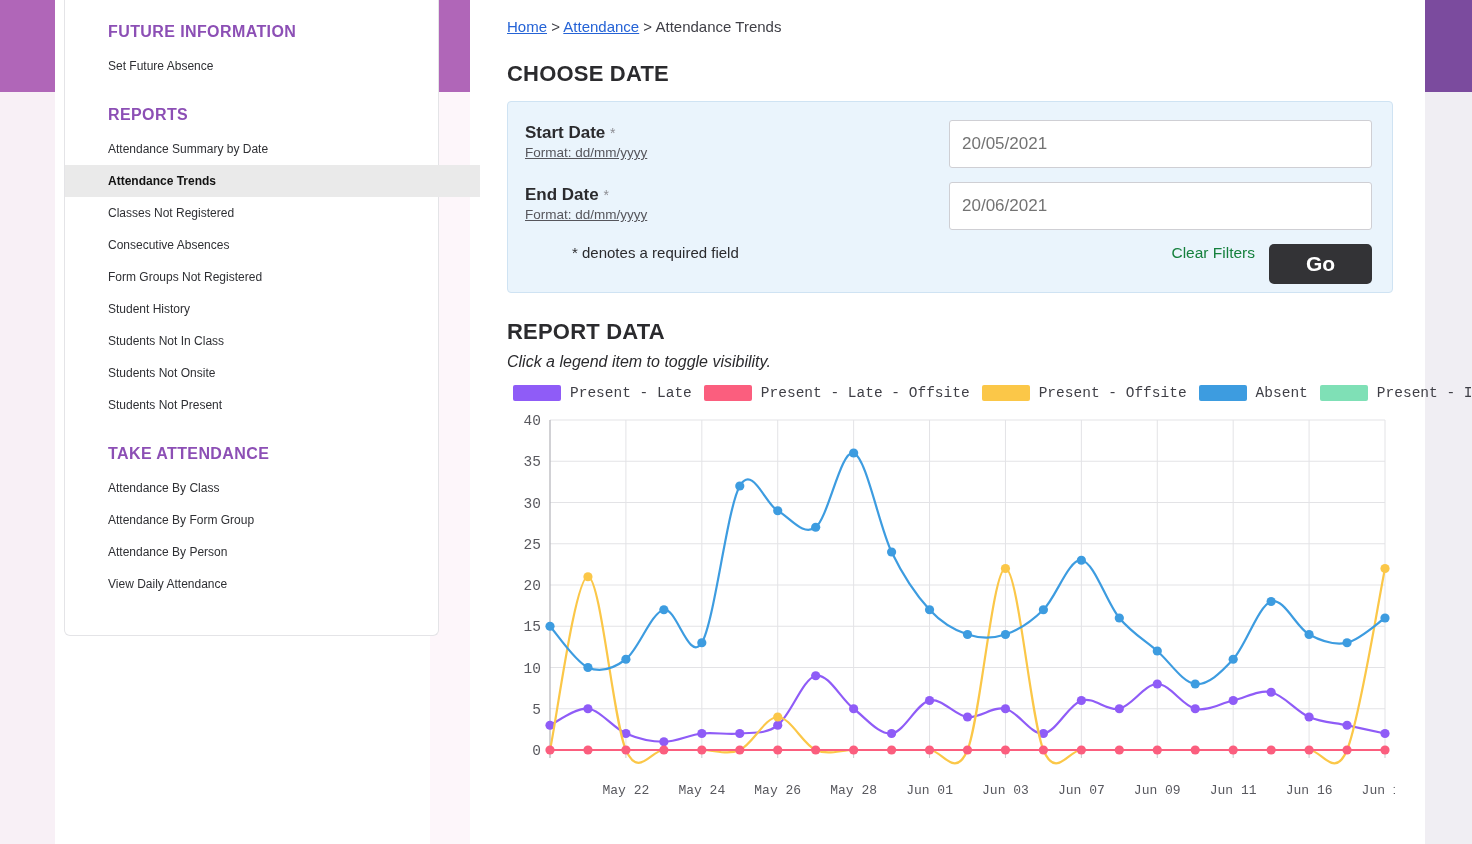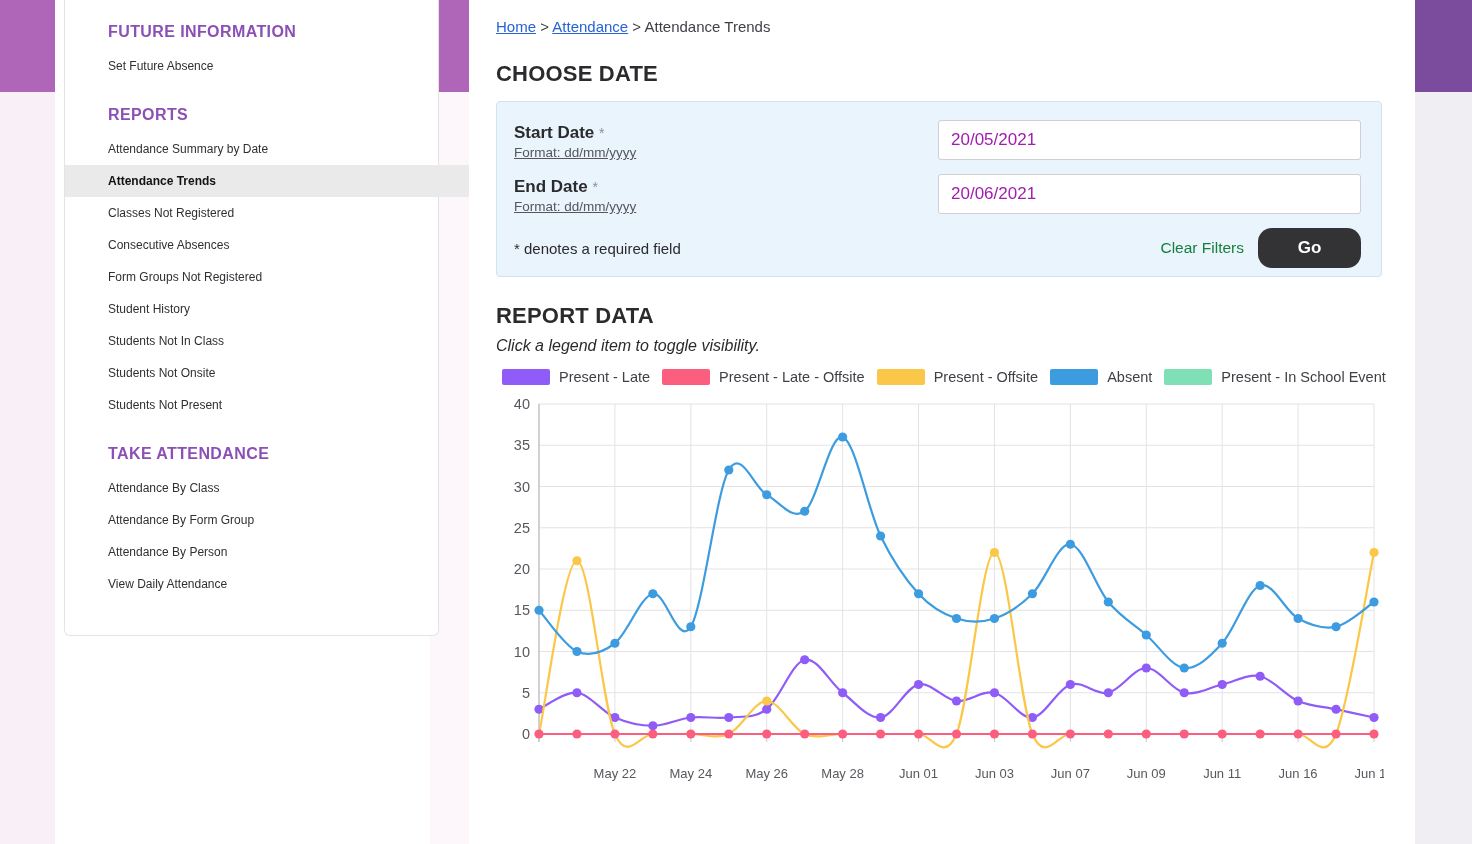--- a/index.html
+++ b/index.html
@@ -56,21 +56,21 @@
     font-size:12px; color:#2f3034; padding:5px 0 5px 43px;
     line-height:22px; cursor:pointer; white-space:nowrap;
   }
   .side-item.active{
     background:#eaeaea; font-weight:bold; color:#121212;
     margin-right:-45px; padding-right:45px;
   }
 
   
   #main{
-    position:absolute; left:469px; top:0; width:945px; height:844px;
+    position:absolute; left:480px; top:0; width:945px; height:844px;
     background:#ffffff; padding:14px 32px 0 27px;
   }
   #breadcrumb{ font-size:15px; color:#3f3f46; margin:4px 0 0 0; }
   #breadcrumb a{ color:#2563d6; text-decoration:underline; }
   #breadcrumb .crumb-current{ color:#3f3f46; }
   .sect-title{
     font-size:22px; font-weight:bold; color:#2b2b2e;
     letter-spacing:.2px; margin:26px 0 14px 0;
   }
 
@@ -78,39 +78,39 @@
   #date-panel{
     background:#eaf4fc; border:1px solid #cfe3f3; border-radius:4px;
     padding:18px 20px 8px 17px;
   }
   .date-row{ display:flex; align-items:flex-start; margin-bottom:14px; }
   .date-label-wrap{ flex:1; padding-top:3px; }
   .date-label{ font-size:17px; font-weight:bold; color:#2b2b2e; }
   .req-star{ color:#8d8d93; font-weight:normal; font-size:14px; }
   .date-format{ font-size:13.5px; color:#56565c; margin-top:2px;text-decoration:underline; }
   .date-input{
-    width:423px; height:40px; border:1px solid #cfcfd4; border-radius:3px;
-    background:#fff; font-size:17px; color:#a21caf; padding:0 12px;
+    width:423px; height:48px; border:1px solid #cfcfd4; border-radius:3px;
+    background:#fff; font-size:17px; color:#737373; padding:0 12px;
     font-family:"Liberation Sans", sans-serif;
   }
-  #date-foot{ display:flex; align-items:center; margin-top:4px; }
+  #date-foot{ display:flex; align-items:flex-start; margin-top:4px;margin-left:47px; }
   #required-note{ font-size:15px; color:#2b2b2e; flex:1; }
   #clear-filters{
     color:#15803d; font-size:15.5px; cursor:pointer; margin-right:14px;
   }
   #go-button{
     width:103px; height:40px; background:#333336; color:#fff;
-    border:none; border-radius:14px; font-size:17px; font-weight:bold;
+    border:none; border-radius:5px; font-size:21px; font-weight:bold;
     cursor:pointer; font-family:"Liberation Sans", sans-serif;
   }
 
   #toggle-hint{ font-size:16px; font-style:italic; color:#2b2b2e; margin:-6px 0 10px 0; }
 
   
-  #chart-block{ position:relative; margin-top:2px; }
+  #chart-block{ position:relative; margin-top:2px;font-family:Liberation Mono, monospace; }
   #legend{
     display:flex; align-items:center; justify-content:flex-start;
     gap:0px; padding-left:6px; height:24px;
   }
   .legend-item{ display:flex; align-items:center; cursor:pointer; margin-right:12px; }
   .legend-swatch{ width:48px; height:16px; border-radius:2px; margin-right:9px; }
   .legend-label{ font-size:14.5px; color:#3f3f46; white-space:nowrap; }
 
   #plot-wrap{ position:relative; width:888px; height:392px; margin-top:5px; }
   #plot-svg{ display:block; }

